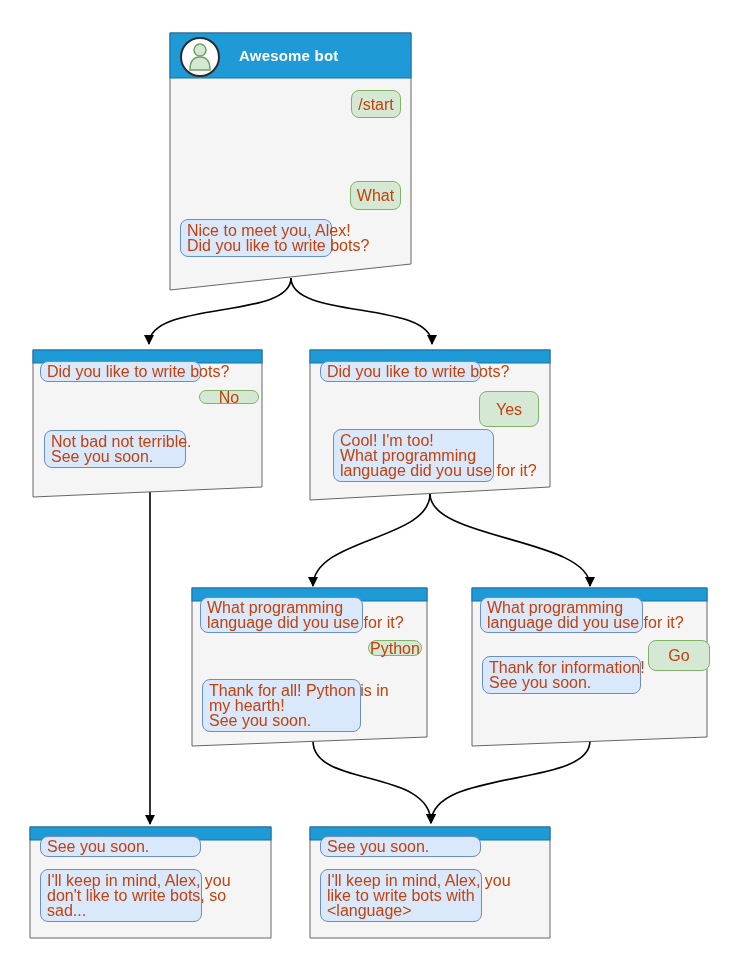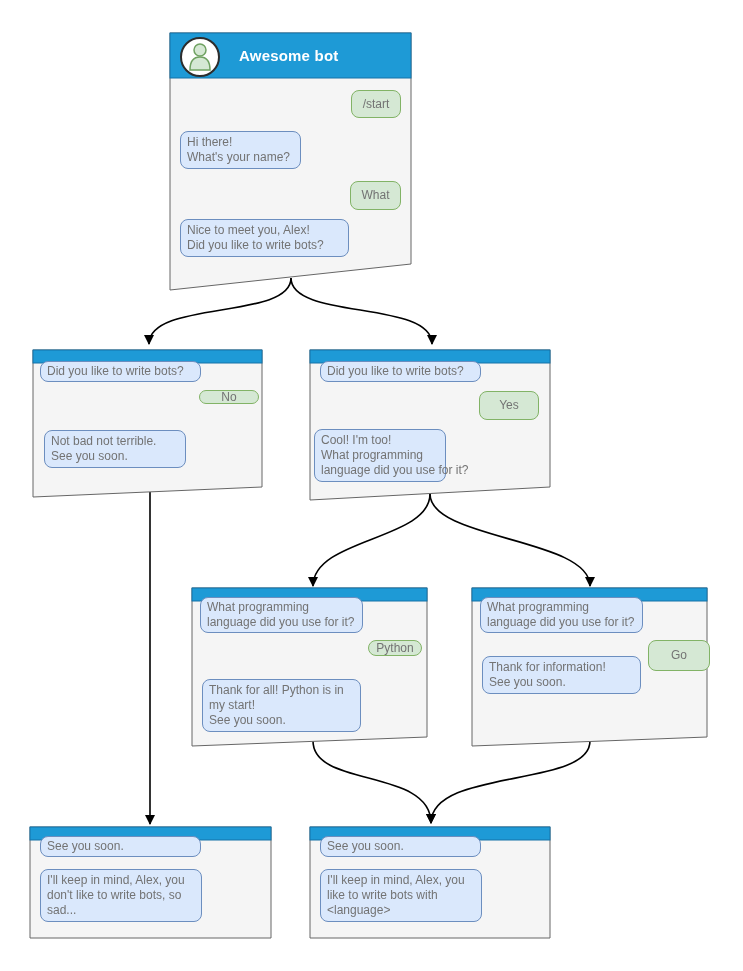--- a/index.html
+++ b/index.html
@@ -15,21 +15,21 @@
   .avatar-circle{fill:var(--avatar-fill);stroke:var(--avatar-stroke);stroke-width:2;}
   .person{fill:var(--person-fill);stroke:var(--person-stroke);stroke-width:1.5;}
   .window-title{
     position:absolute;left:231px;top:47px;width:150px;
     font-size:15px;font-weight:bold;color:var(--title-text);
     letter-spacing:.2px;
     margin-left:8px;
   }
   .bubble{
     position:absolute;box-sizing:border-box;border-radius:8px;
-    font-size:12px;line-height:15px;color:#737373;
+    font-size:16px;line-height:15px;color:#c2410c;
   }
   .bubble.bot{
     background:var(--bot-bubble-fill);border:1px solid var(--bot-bubble-stroke);
     padding:3px 6px;white-space:pre;text-align:left;
   }
   .bubble.bot.single{padding:2px 6px;}
   .bubble.user{
     background:var(--user-bubble-fill);border:1px solid var(--user-bubble-stroke);
     display:flex;align-items:center;justify-content:center;
     white-space:pre;text-align:center;
@@ -90,42 +90,40 @@
 
     <g>
       <polygon class="win-body" points="310,827 550,827 550,938 310,938"></polygon>
       <rect class="win-header" x="310" y="827" width="240" height="13"></rect>
     </g>
   </svg>
 
   <div class="window-title">Awesome bot</div>
 
   <div class="bubble user" style="left:351px;top:90px;width:50px;height:28px">/start</div>
-  <div class="bubble bot" style="left:180px;top:131px;width:121px">Hi there!
-What's your name?</div>
   <div class="bubble user" style="left:350px;top:181px;width:51px;height:29px">What</div>
-  <div class="bubble bot" style="left:180px;top:219px;width:169px">Nice to meet you, Alex!
+  <div class="bubble bot" style="left:180px;top:219px;width:152px">Nice to meet you, Alex!
 Did you like to write bots?</div>
 
   <div class="bubble bot single" style="left:40px;top:361px;width:161px">Did you like to write bots?</div>
   <div class="bubble user" style="left:199px;top:390px;width:60px;height:14px">No</div>
   <div class="bubble bot" style="left:44px;top:430px;width:142px">Not bad not terrible.
 See you soon.</div>
 
   <div class="bubble bot single" style="left:320px;top:361px;width:161px">Did you like to write bots?</div>
-  <div class="bubble user" style="left:479px;top:391px;width:60px;height:29px">Yes</div>
-  <div class="bubble bot" style="left:314px;top:429px;width:132px">Cool! I'm too!
+  <div class="bubble user" style="left:479px;top:391px;width:60px;height:36px">Yes</div>
+  <div class="bubble bot" style="left:333px;top:429px;width:161px">Cool! I'm too!
 What programming
 language did you use for it?</div>
 
   <div class="bubble bot single" style="left:200px;top:597px;width:163px">What programming
 language did you use for it?</div>
   <div class="bubble user" style="left:368px;top:640px;width:54px;height:16px">Python</div>
   <div class="bubble bot" style="left:202px;top:679px;width:159px">Thank for all! Python is in
-my start!
+my hearth!
 See you soon.</div>
 
   <div class="bubble bot single" style="left:480px;top:597px;width:163px">What programming
 language did you use for it?</div>
   <div class="bubble user" style="left:648px;top:640px;width:62px;height:31px">Go</div>
   <div class="bubble bot" style="left:482px;top:656px;width:159px">Thank for information!
 See you soon.</div>
 
   <div class="bubble bot single" style="left:40px;top:836px;width:161px">See you soon.</div>
   <div class="bubble bot" style="left:40px;top:869px;width:162px">I'll keep in mind, Alex, you

